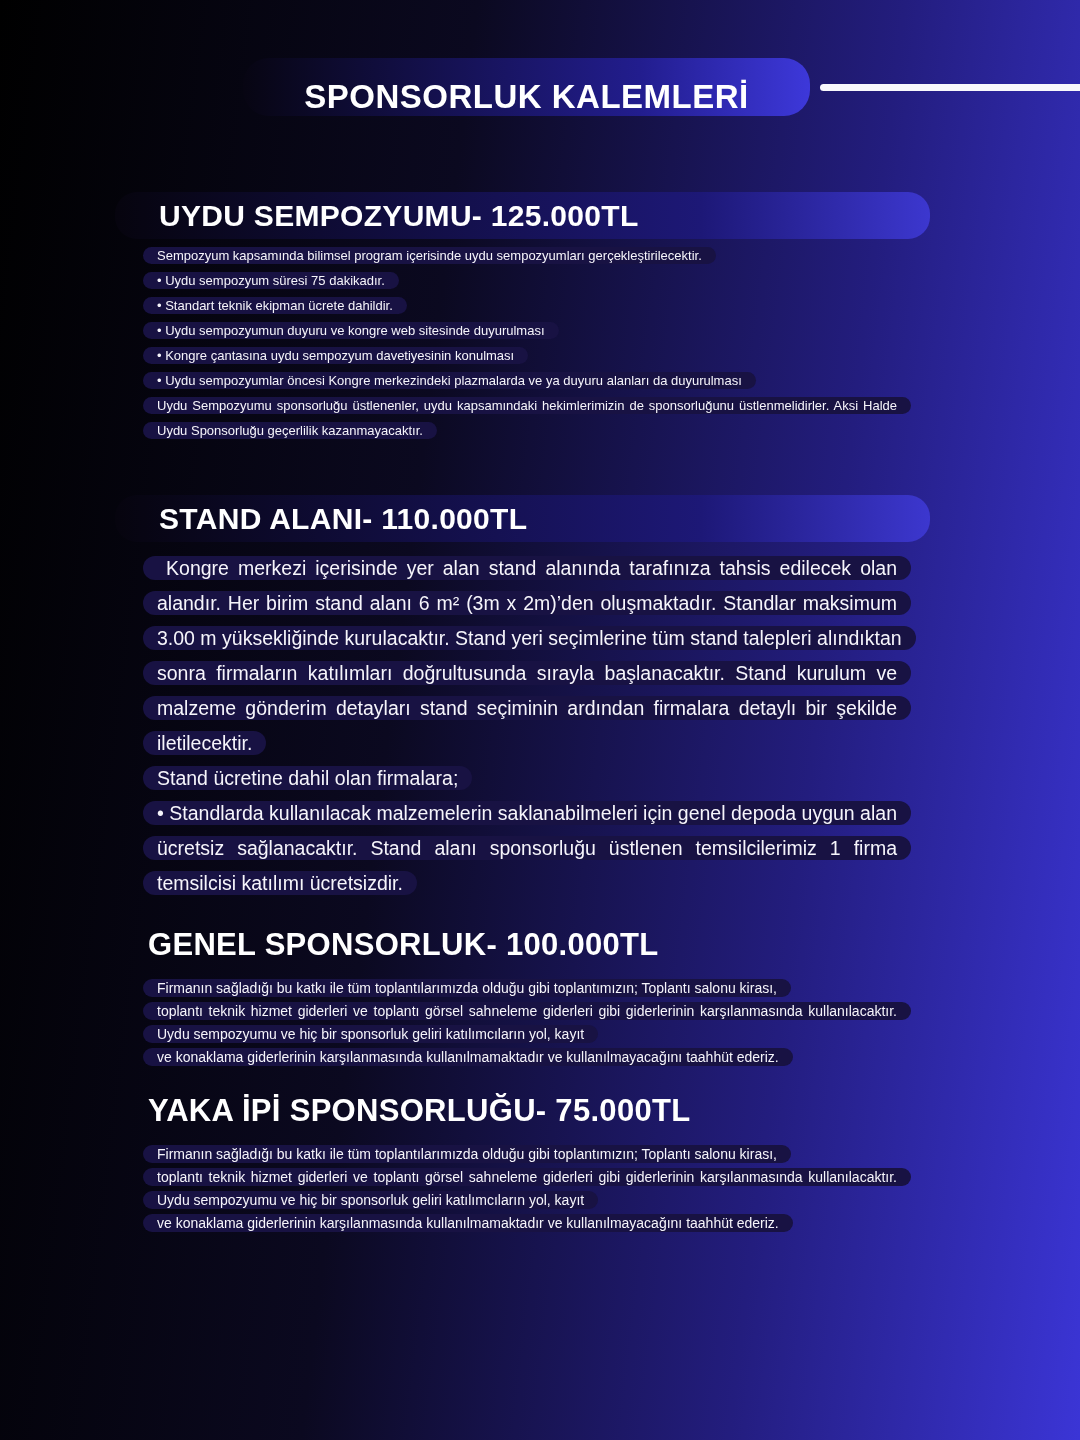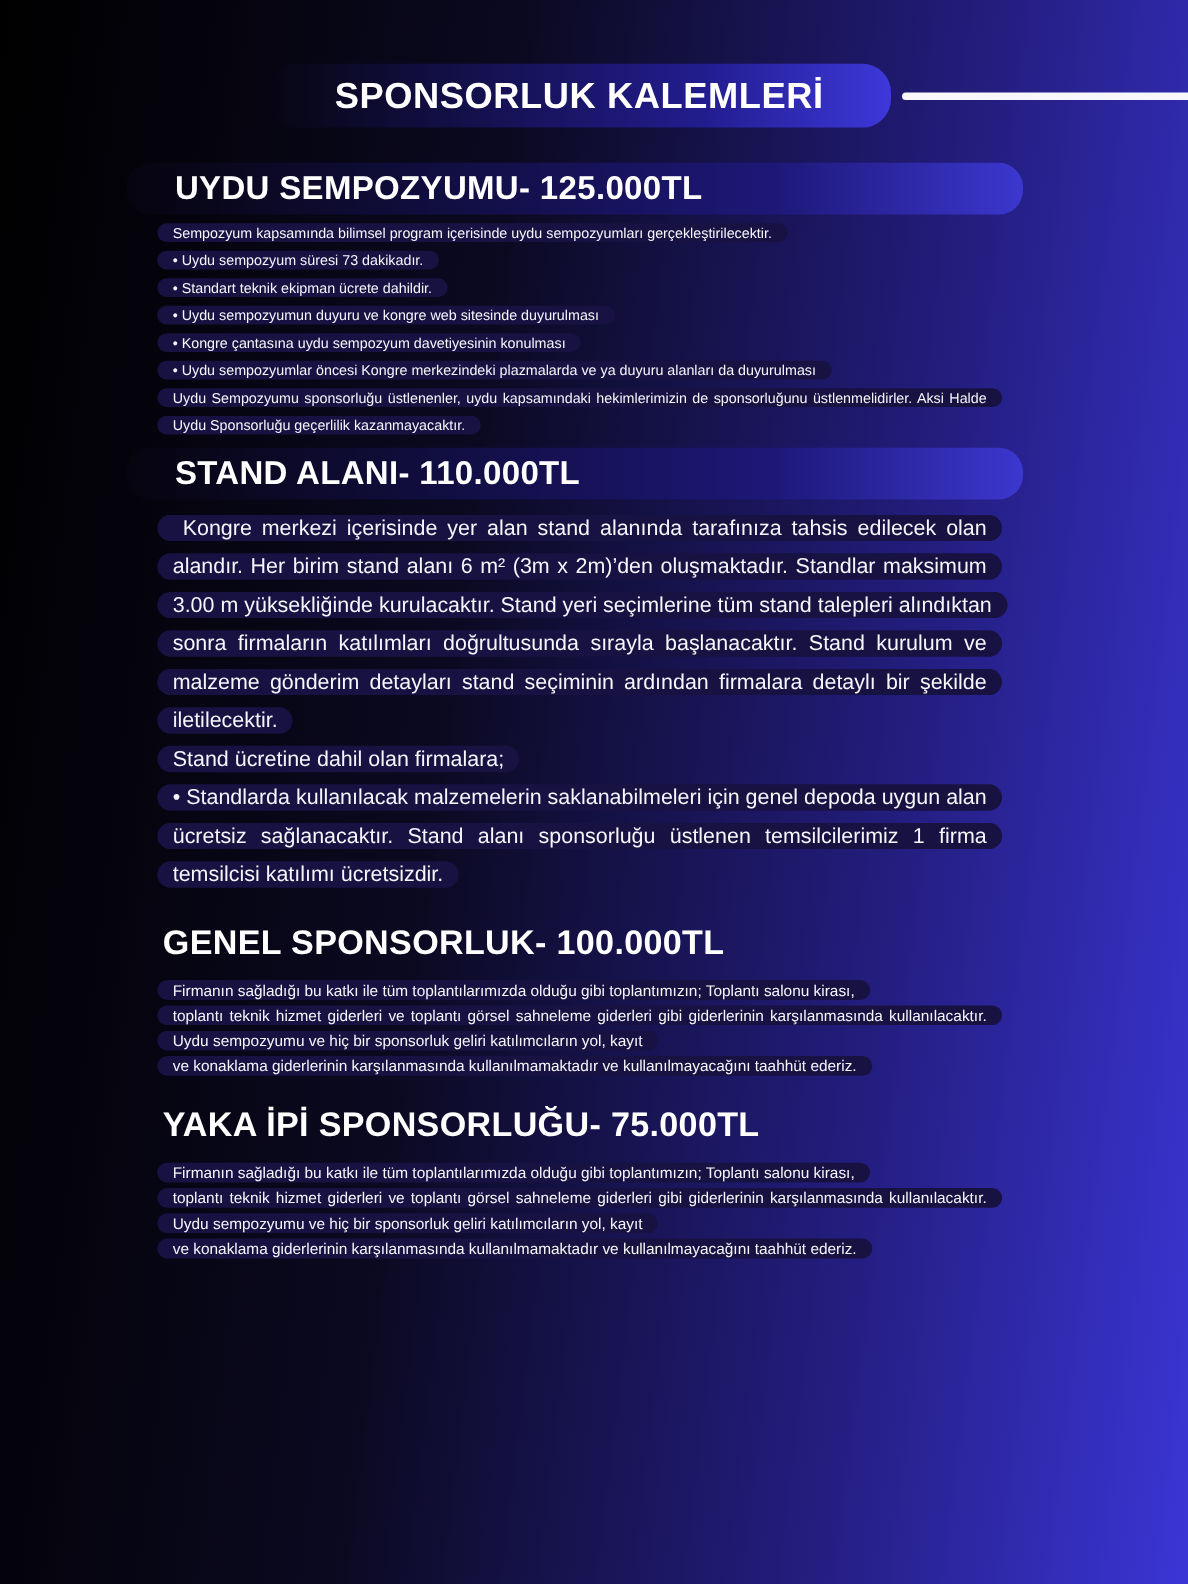--- a/index.html
+++ b/index.html
@@ -12,37 +12,37 @@
   .page{ width:1080px; height:1440px; position:relative; }
 
   
   .title-row{
     display:flex; align-items:center;
     padding-top:58px; padding-left:243px;
   }
   .title-pill{
     width:567px; height:58px; border-radius:26px;
     background:linear-gradient(90deg,#070512 0%,#221d8e 70%,#3d38da 100%);
-    display:flex; align-items:center; justify-content:center;
+    display:flex; align-items:flex-end; justify-content:center;
     flex:0 0 auto;
   }
   .title-pill h1{
     font-size:33px; font-weight:bold; letter-spacing:.5px; color:#ffffff;
     white-space:nowrap;
   }
   .title-line{
     flex:1 1 auto; height:7px; margin-left:10px; margin-right:0;
     background:#f8f8fc; border-radius:5px 0 0 5px;
   }
 
   
   .sec-header.pill-header{
     margin-left:115px; width:815px; height:47px; border-radius:22px;
     background:linear-gradient(90deg,#06040e 0%,#1d1877 72%,#3c37cf 100%);
-    display:flex; align-items:center; padding-left:44px;
+    display:flex; align-items:center; padding-left:44px;margin-top:44px;
   }
   .sec-header h2{
     font-size:30px; font-weight:bold; letter-spacing:.3px; color:#ffffff;
     white-space:nowrap;
   }
   .sec-header.plain{
     margin-left:148px; background:none; height:auto; padding-left:0;
   }
   .sec-header.plain h2{ font-size:31px; }
 
@@ -82,21 +82,21 @@
 
   <div class="gap-title-s1"></div>
 
   <section>
     <div class="sec-header pill-header">
       <h2>UYDU SEMPOZYUMU- 125.000TL</h2>
     </div>
     <div class="gap-hdr-body"></div>
     <div class="sec-body s1">
       <p class="para"><span class="pt">Sempozyum kapsamında bilimsel program içerisinde uydu sempozyumları gerçekleştirilecektir.</span></p>
-      <p class="para left"><span class="pt">• Uydu sempozyum süresi 73 dakikadır.</span></p>
+      <p class="para left"><span class="pt">• Uydu sempozyum süresi 75 dakikadır.</span></p>
       <p class="para left"><span class="pt">• Standart teknik ekipman ücrete dahildir.</span></p>
       <p class="para left"><span class="pt">• Uydu sempozyumun duyuru ve kongre web sitesinde duyurulması</span></p>
       <p class="para left"><span class="pt">• Kongre çantasına uydu sempozyum davetiyesinin konulması</span></p>
       <p class="para"><span class="pt">• Uydu sempozyumlar öncesi Kongre merkezindeki plazmalarda ve ya duyuru alanları da duyurulması</span></p>
       <p class="para"><span class="pt">Uydu Sempozyumu sponsorluğu üstlenenler, uydu kapsamındaki hekimlerimizin de sponsorluğunu üstlenmelidirler. Aksi Halde Uydu Sponsorluğu geçerlilik kazanmayacaktır.</span></p>
     </div>
   </section>
 
   <div class="gap-s1-s2"></div>
 

